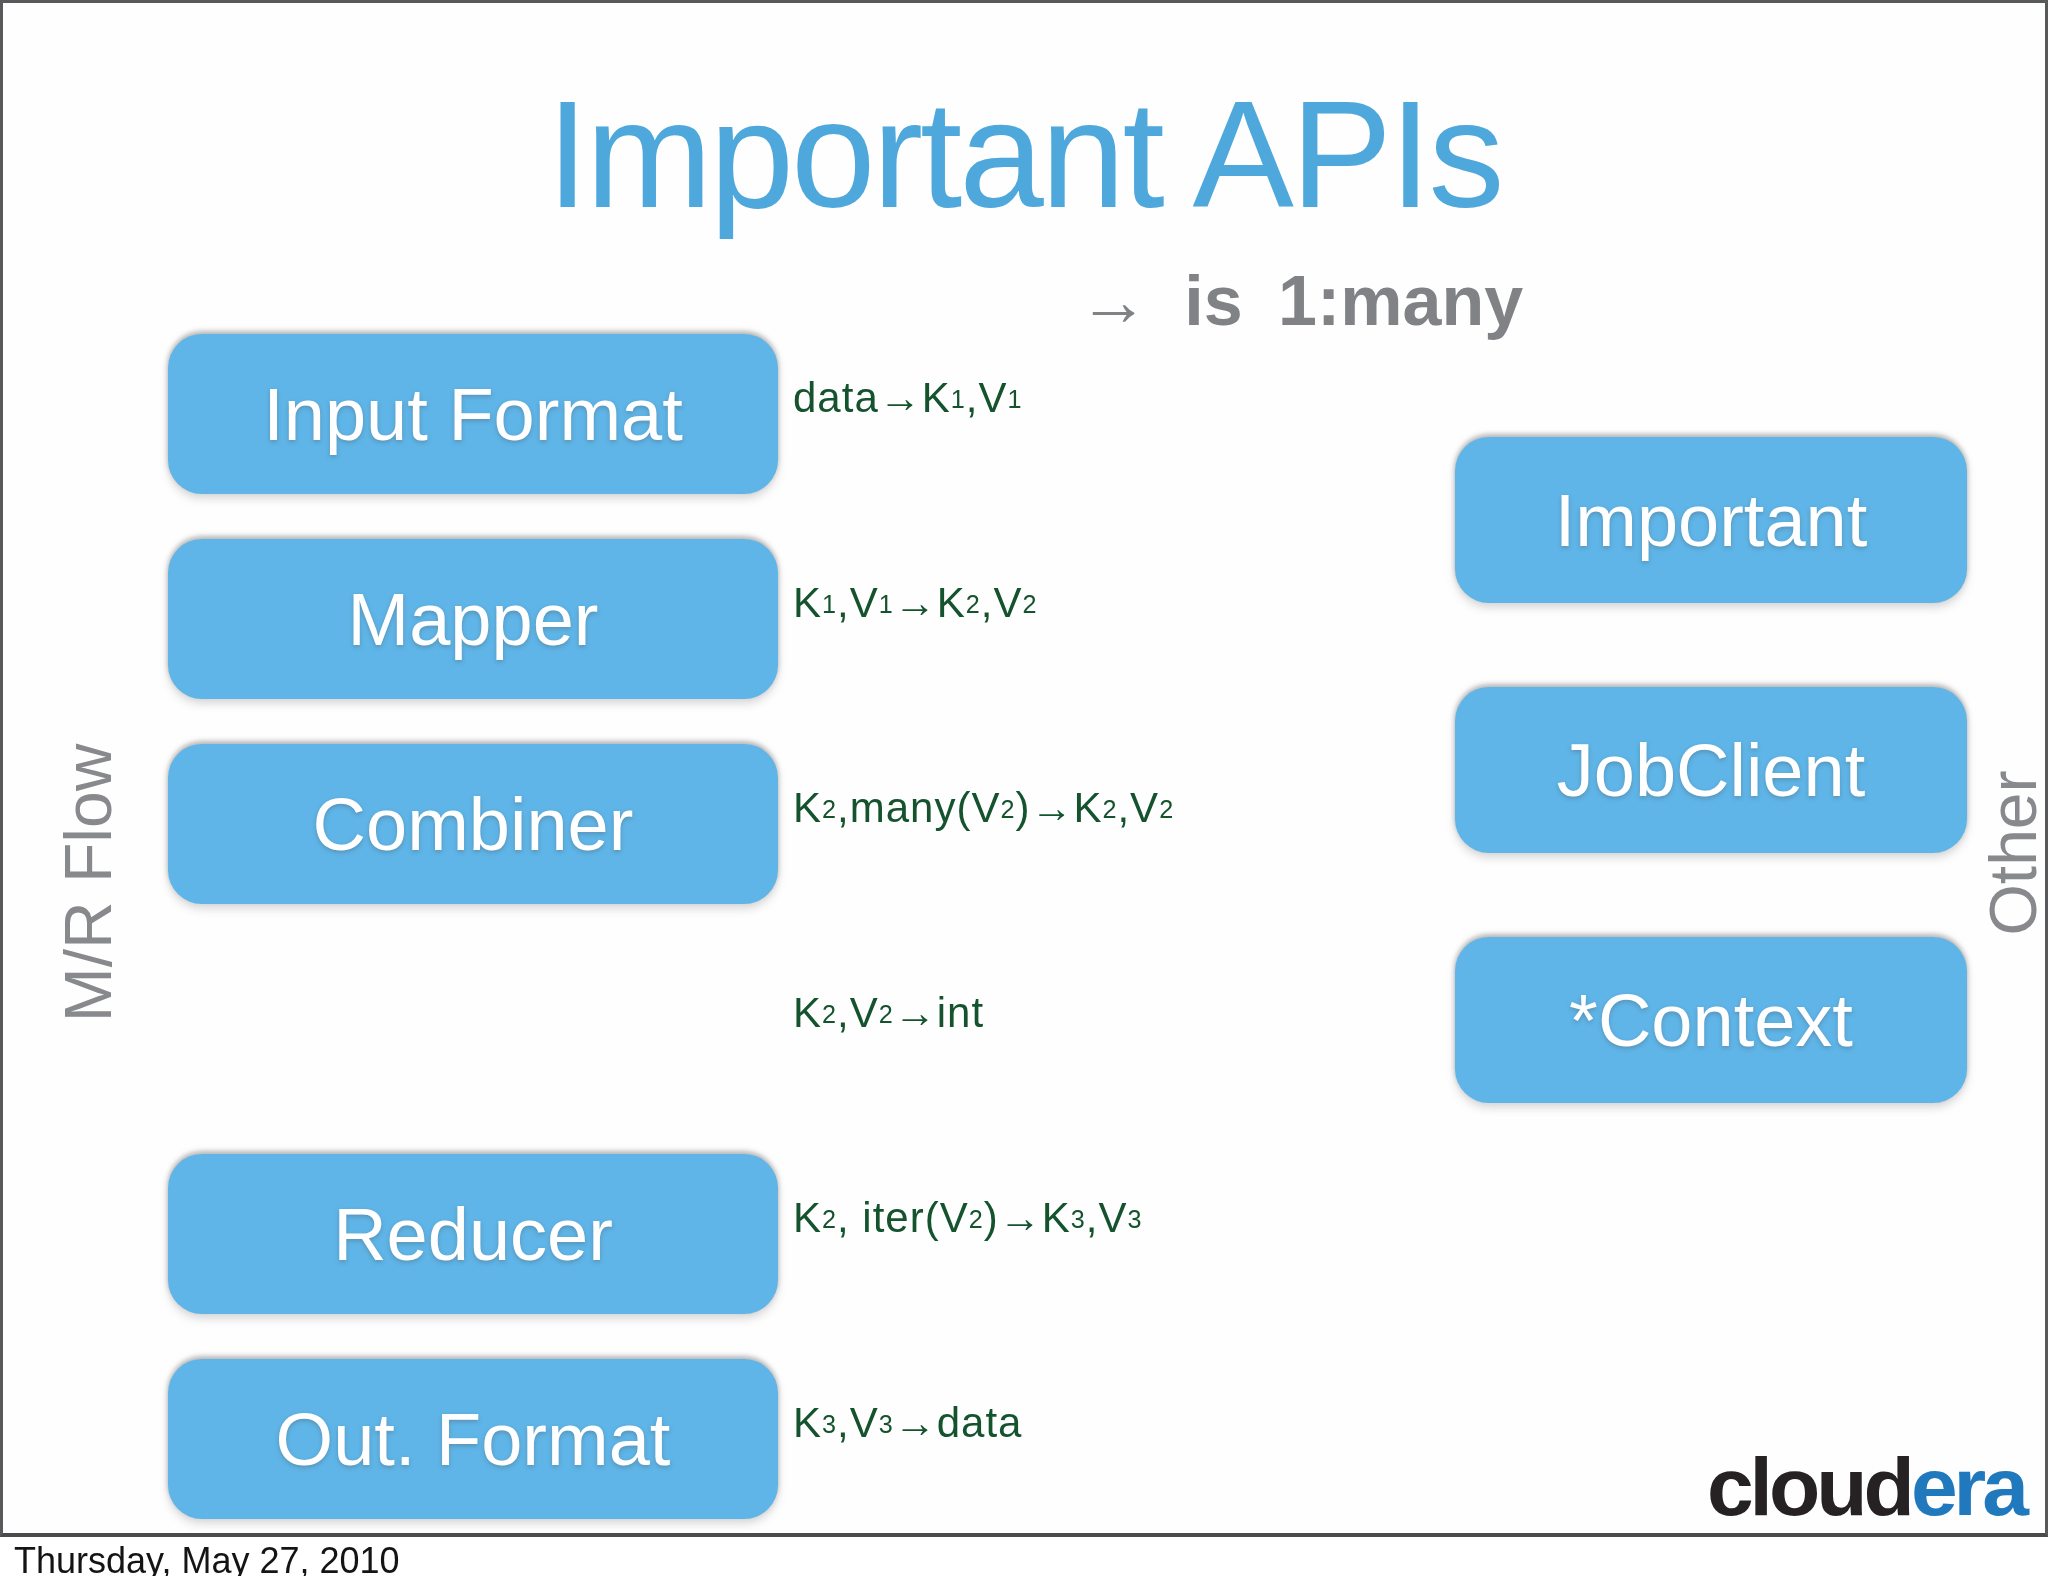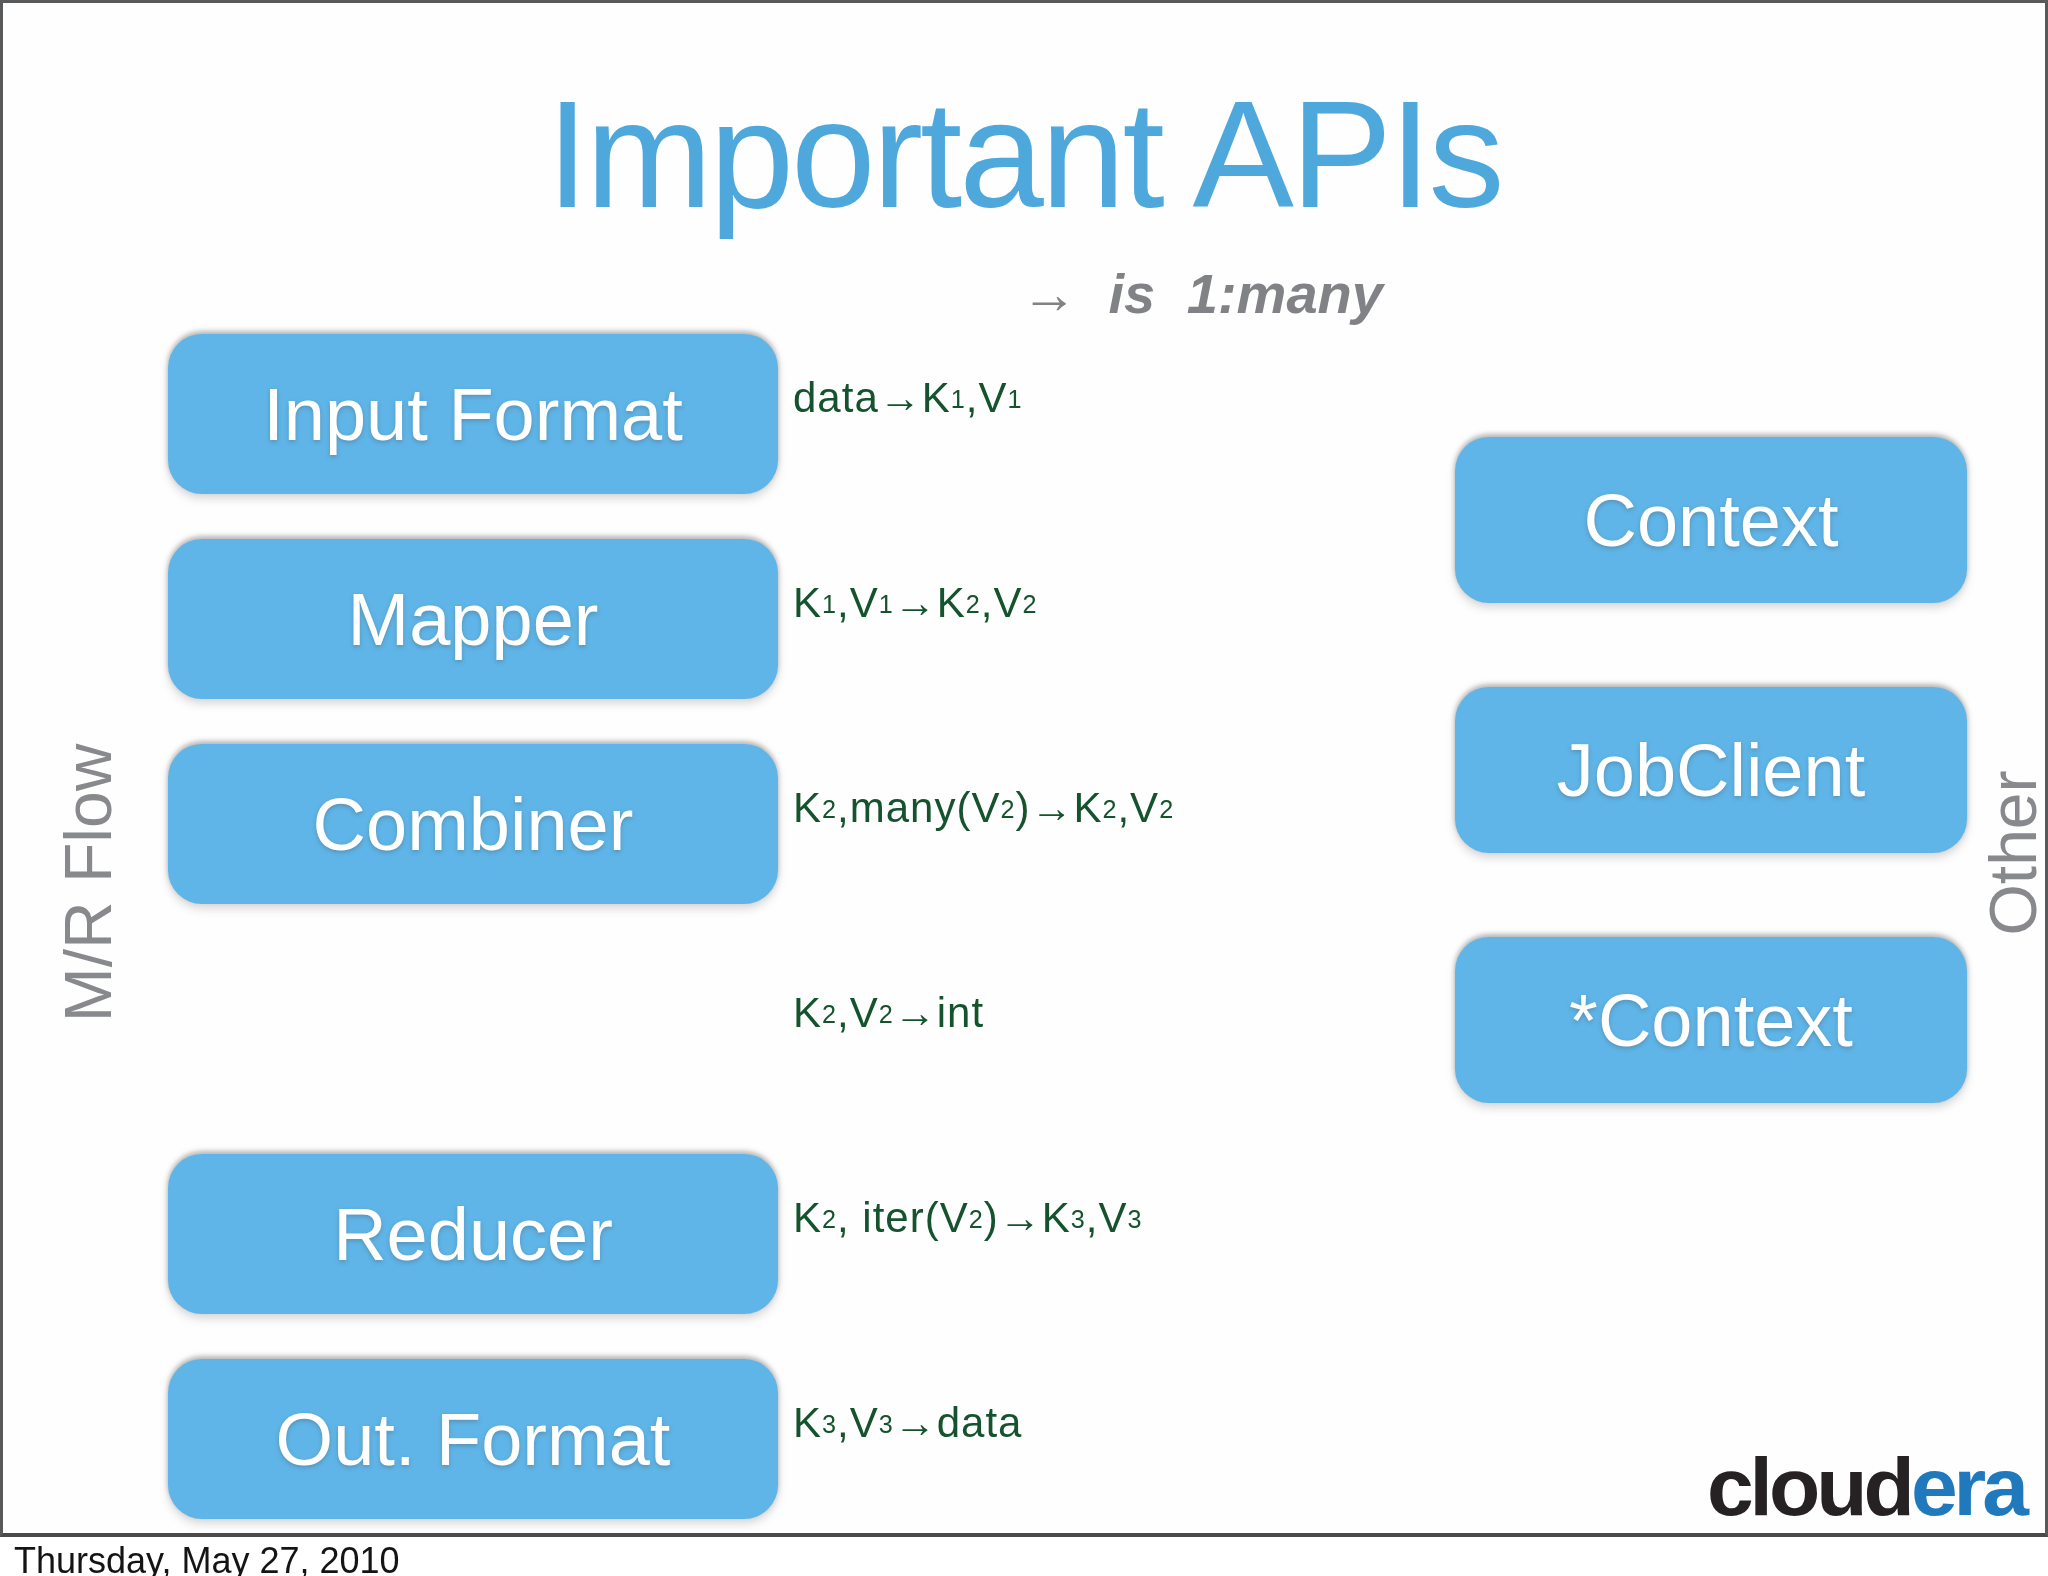--- a/index.html
+++ b/index.html
@@ -37,23 +37,23 @@
     text-align: center;
     font-size: 152px;
     letter-spacing: -3px;
     color: #4fa8dc;
     line-height: 1.1;
   }
   .subtitle {
     position: absolute;
     left: 1018px; top: 258px;
     width: 560px;
-    font-size: 56px;
+    text-align: center;
+    font-size: 70px;
     font-weight: bold;
-    font-style: italic;
     color: #808285;
     word-spacing: 16px;
     white-space: nowrap;
   }
   .side-label {
     position: absolute;
     font-size: 66px;
     color: #87898c;
     white-space: nowrap;
     transform: translate(-50%, -50%) rotate(-90deg);
@@ -197,21 +197,21 @@
     </div>
     <div class="formula" style="top:1370px">
         <span>K</span>
         <sub>3</sub>
         <span>,V</span>
         <sub>3</sub>
         <span>→data</span>
       </div>
 
     <div class="api-box other-box" style="top:418px">
-      <span>Context</span>
+      <span>Important</span>
     </div>
     <div class="api-box other-box" style="top:918px">
       <span>*Context</span>
     </div>
     <div class="api-box other-box" style="top:668px">
       <span>JobClient</span>
     </div>
 
     <div class="logo">
       <span class="dark">cloud</span><span class="blue">era</span>

